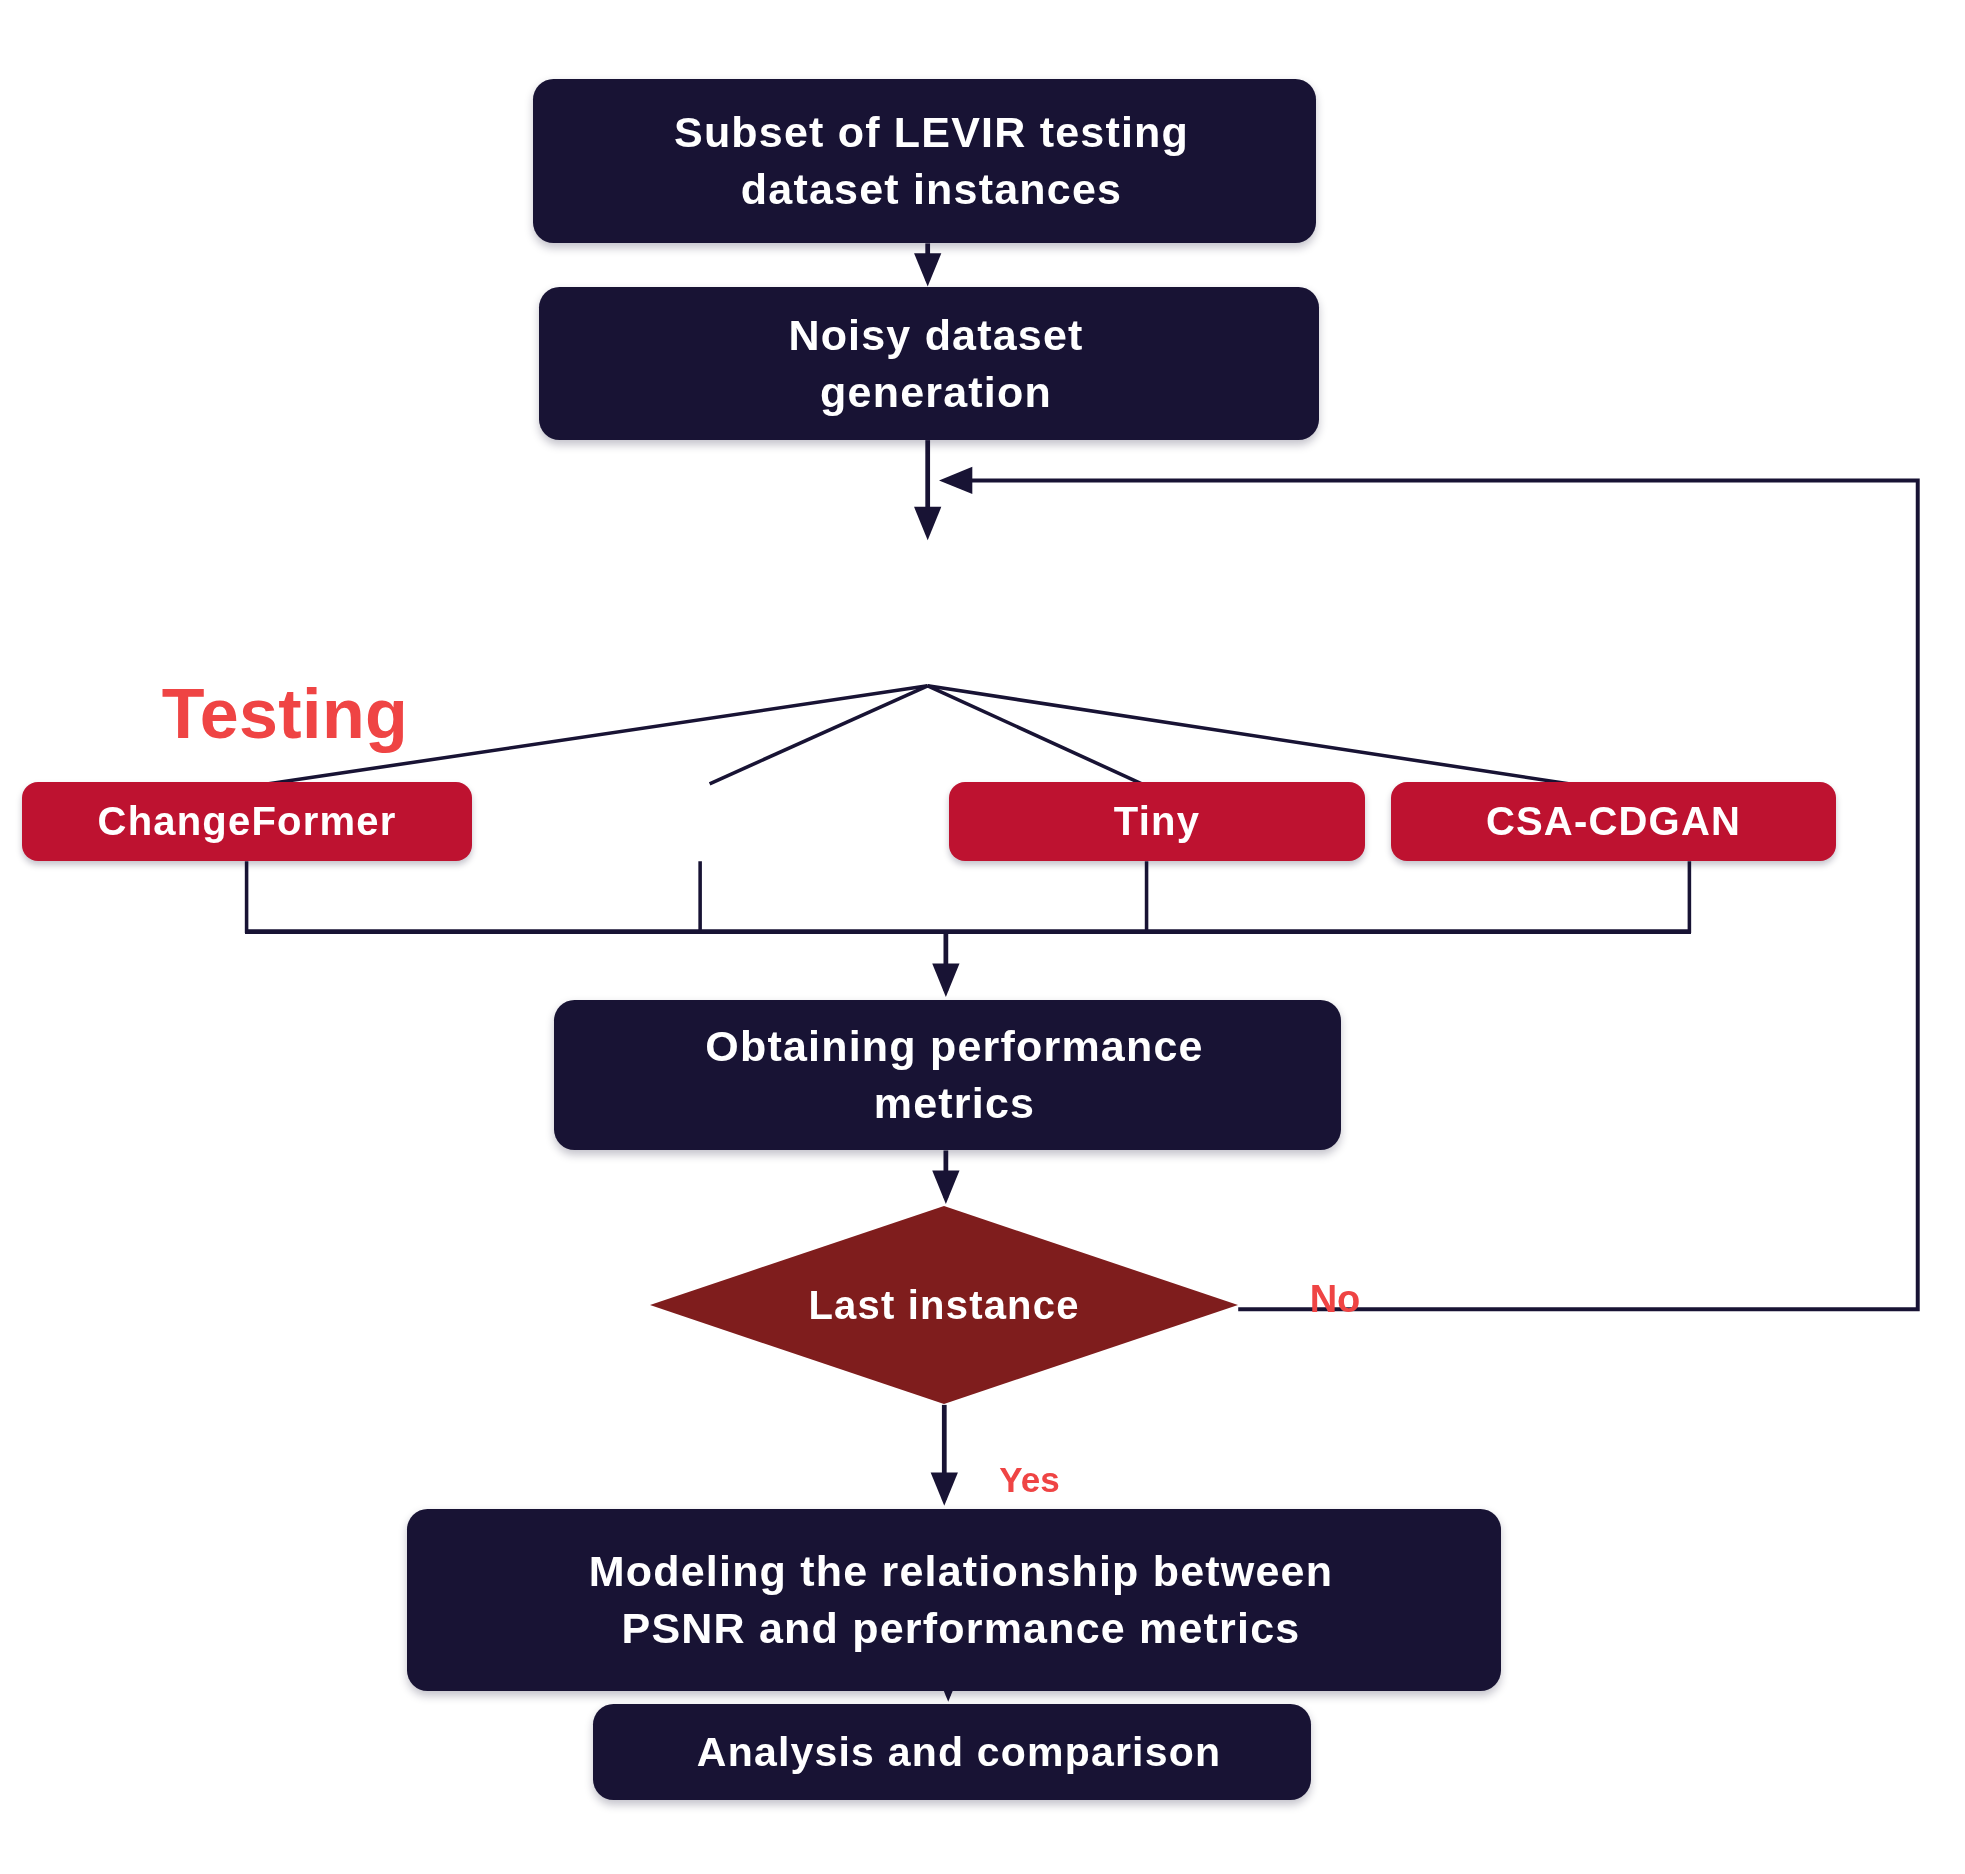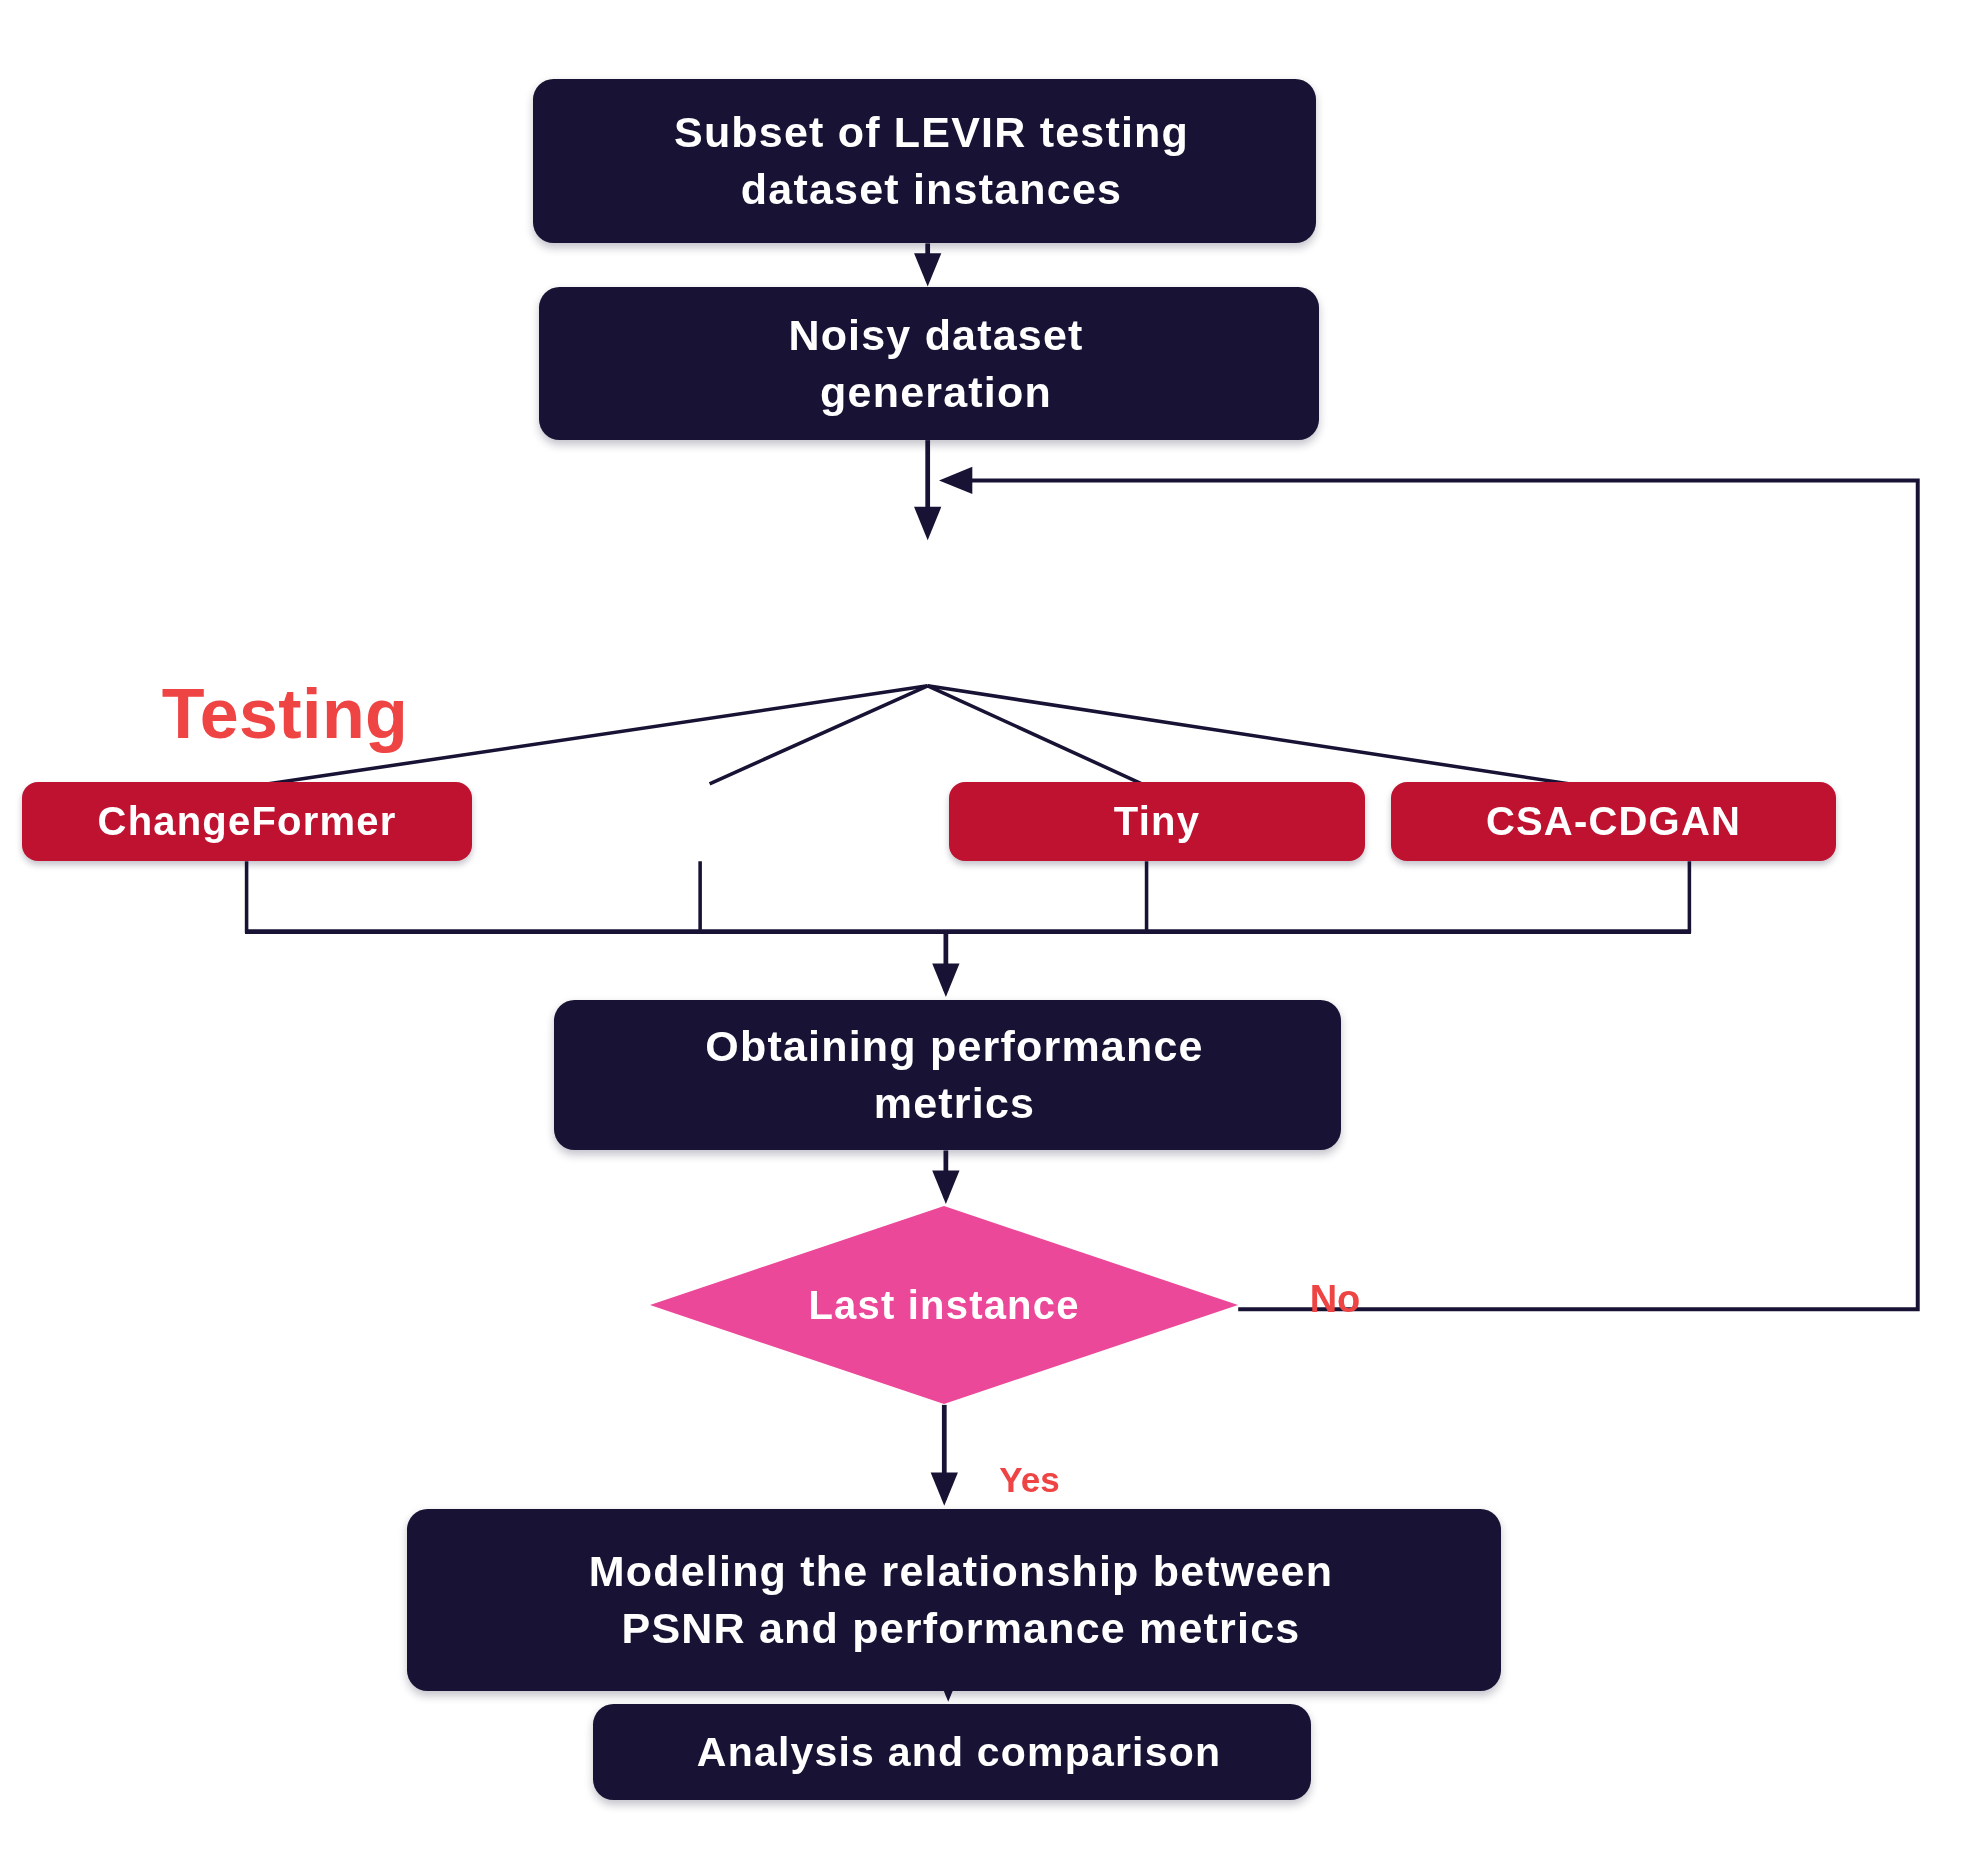--- a/index.html
+++ b/index.html
@@ -40,21 +40,21 @@
     white-space:pre-line;
     line-height:1.32;
     letter-spacing:1.2px;
   }
   .fs54 { font-size:43px; }
   .fs52 { font-size:41px; }
   .diamond {
     position:absolute;
     left:650px; top:1206px;
     width:588px; height:198px;
-    background:#ec4899;
+    background:#7f1d1d;
     clip-path:polygon(50% 0%, 100% 50%, 50% 100%, 0% 50%);
     display:flex; align-items:center; justify-content:center;
     color:#ffffff; font-weight:bold; font-size:40px;
   }
   .flabel {
     position:absolute;
     color:#ef4444;
     font-weight:bold;
     text-align:center;
     margin-top:28px;

